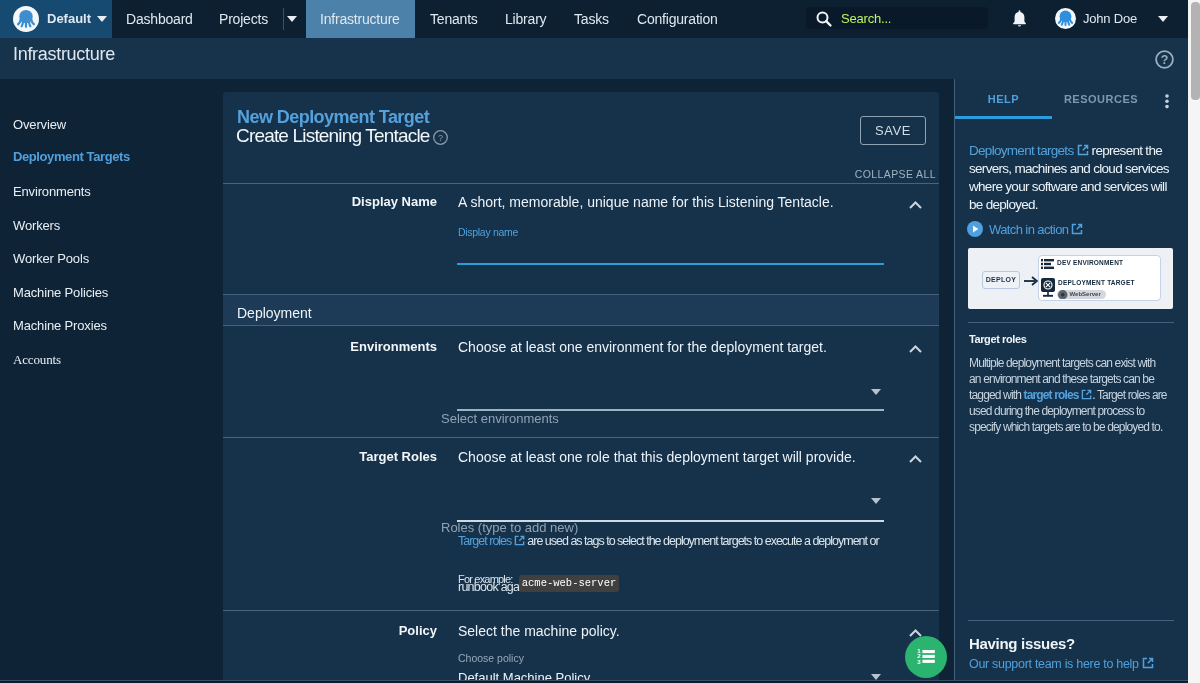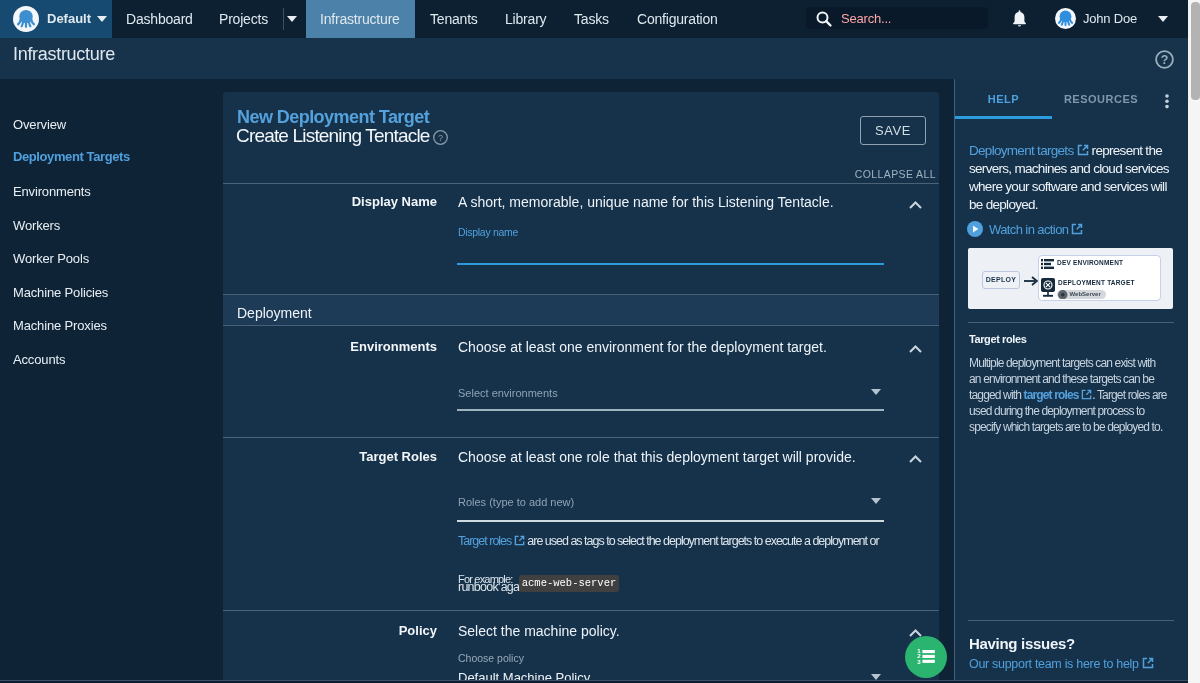--- a/index.html
+++ b/index.html
@@ -19,21 +19,21 @@
   
   .leftnav { left:13px; width:200px; height:20px; color:#e8eff4; font-size:13px; letter-spacing:-0.15px; line-height:20px; }
   
   #card { left:223px; top:92px; width:716px; height:588px; background:#16324b; border-radius:3px 3px 0 0; }
   .divider { left:0; width:716px; height:1px; background:#4a6379; }
   .label { font-size:13px; font-weight:bold; color:#f2f6f9; text-align:right; left:14px; width:200px; line-height:18px; white-space:nowrap; }
   .desc { left:235px; font-size:14px; color:#edf3f8; line-height:18px; }
   .chev { left:686px; width:13px; height:8px; }
   .fieldline { left:234px; width:427px; height:1px; }
   .selcaret { left:645px; width:0; height:0; border-left:5.5px solid transparent; border-right:5.5px solid transparent; border-top:6.5px solid #b5c3cf; }
-  .placeholder { left:235px; font-size:11px; color:#8fa3b5; }
+  .placeholder { left:218px; font-size:13px; color:#8fa3b5;margin-top:24px; }
   
   #sidebar { left:954px; top:79px; width:235px; height:601px; background:#16324b; border-left:1px solid #44607a; }
   .sbtxt { font-size:13.5px; letter-spacing:-0.7px; color:#edf3f7; line-height:18px; }
   .sbsmall { font-size:12px; letter-spacing:-0.85px; color:#c6d3de; line-height:16px; }
   a.lnk { color:#54a1dc; text-decoration:none; }
   .extlnk { display:inline-block; vertical-align:-1px; }
   
   #vtrack { left:1188px; top:0; width:12px; height:683px; background:#f5f5f5; }
   #vthumb { left:1191px; top:2px; width:8.5px; height:98px; background:#b3b3b3; border-radius:4px; }
   #botstrip { left:0; top:680px; width:1188px; height:3px; background:#0c1e2e; border-top:1px solid #3a5068; }
@@ -65,21 +65,21 @@
 <div class="abs navitem" style="left:320px;">Infrastructure</div>
 <div class="abs navitem" style="left:430px;">Tenants</div>
 <div class="abs navitem" style="left:505px;">Library</div>
 <div class="abs navitem" style="left:574px;">Tasks</div>
 <div class="abs navitem" style="left:637px;">Configuration</div>
 <div class="abs" id="searchbox"></div>
 <svg class="abs" style="left:815px;top:10px;" width="18" height="18" viewBox="0 0 18 18">
   <circle cx="7.5" cy="7.5" r="5" fill="none" stroke="#f0f4f7" stroke-width="2"></circle>
   <line x1="11.2" y1="11.2" x2="15.5" y2="15.5" stroke="#f0f4f7" stroke-width="2.4" stroke-linecap="round"></line>
 </svg>
-<div class="abs navitem" style="left:841px;color:#fca5a5;font-size:13px;">Search...</div>
+<div class="abs navitem" style="left:841px;color:#bef264;font-size:13px;">Search...</div>
 <svg class="abs" style="left:1011px;top:9px;" width="17" height="19" viewBox="0 0 17 19">
   <path d="M8.5 1.2 C8 1.2 7.6 1.6 7.6 2.1 L7.6 2.9 C5.2 3.4 3.6 5.4 3.6 8 L3.6 12.5 L2.2 14.2 C1.9 14.6 2.1 15.2 2.7 15.2 L14.3 15.2 C14.9 15.2 15.1 14.6 14.8 14.2 L13.4 12.5 L13.4 8 C13.4 5.4 11.8 3.4 9.4 2.9 L9.4 2.1 C9.4 1.6 9 1.2 8.5 1.2 Z" fill="#f0f4f7"></path>
   <path d="M6.8 16.2 A1.8 1.8 0 0 0 10.2 16.2 Z" fill="#f0f4f7"></path>
 </svg>
 <svg class="abs" style="left:1055px;top:8px;" width="21" height="21" viewBox="0 0 26 26">
   <circle cx="13" cy="13" r="13" fill="#f5f8fa"></circle>
   <g fill="none" stroke="#2f8fde" stroke-width="2.5" stroke-linecap="round">
     <path d="M13 14.5 L13 21.2"></path>
     <path d="M10 14.5 C9.8 17.2 9.4 19 8.4 20.6"></path>
     <path d="M16 14.5 C16.2 17.2 16.6 19 17.6 20.6"></path>
@@ -99,21 +99,21 @@
   <text x="9.5" y="14" font-size="12.5" font-weight="bold" fill="#9baebc" text-anchor="middle" font-family="Liberation Sans">?</text>
 </svg>
 
 <div class="abs leftnav" style="top:115px;">Overview</div>
 <div class="abs leftnav" style="top:147px;color:#4fa0dc;font-weight:bold;letter-spacing:-0.4px;">Deployment Targets</div>
 <div class="abs leftnav" style="top:182px;">Environments</div>
 <div class="abs leftnav" style="top:216px;">Workers</div>
 <div class="abs leftnav" style="top:249px;">Worker Pools</div>
 <div class="abs leftnav" style="top:283px;">Machine Policies</div>
 <div class="abs leftnav" style="top:316px;">Machine Proxies</div>
-<div class="abs leftnav" style="top:350px;">Accounts</div>
+<div class="abs leftnav" style="top:350px;font-family:Liberation Serif, serif;">Accounts</div>
 
 <div class="abs" id="card">
   <div class="abs" style="left:14px;top:15px;font-size:18px;font-weight:bold;letter-spacing:-0.55px;color:#54a1dc;">New Deployment Target</div>
   <div class="abs" style="left:13px;top:33px;font-size:19px;letter-spacing:-0.82px;color:#f2f7fa;">Create Listening Tentacle</div>
   <svg class="abs" style="left:210px;top:38px;" width="15" height="15" viewBox="0 0 15 15">
     <circle cx="7.5" cy="7.5" r="6.8" fill="none" stroke="#8a99a6" stroke-width="1.3"></circle>
     <text x="7.5" y="11" font-size="9" fill="#8a99a6" text-anchor="middle" font-family="Liberation Sans">?</text>
   </svg>
   <div class="abs" style="left:637px;top:24px;width:66px;height:29px;border:1px solid #8fa3b2;border-radius:3px;text-align:center;line-height:27px;font-size:13px;color:#d3dde4;letter-spacing:0.6px;">SAVE</div>
   <div class="abs" style="right:3px;top:76px;font-size:10.5px;color:#9fb2c1;letter-spacing:0.4px;margin-left:12px;">COLLAPSE ALL</div>

